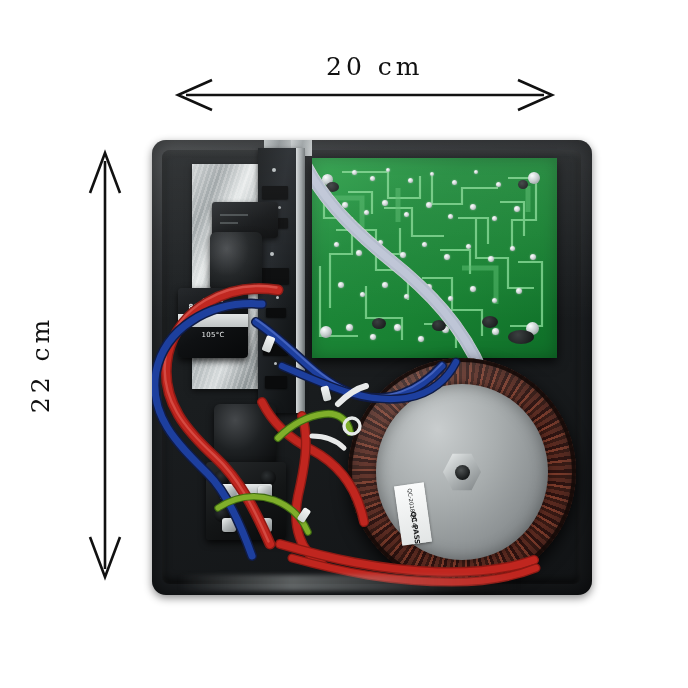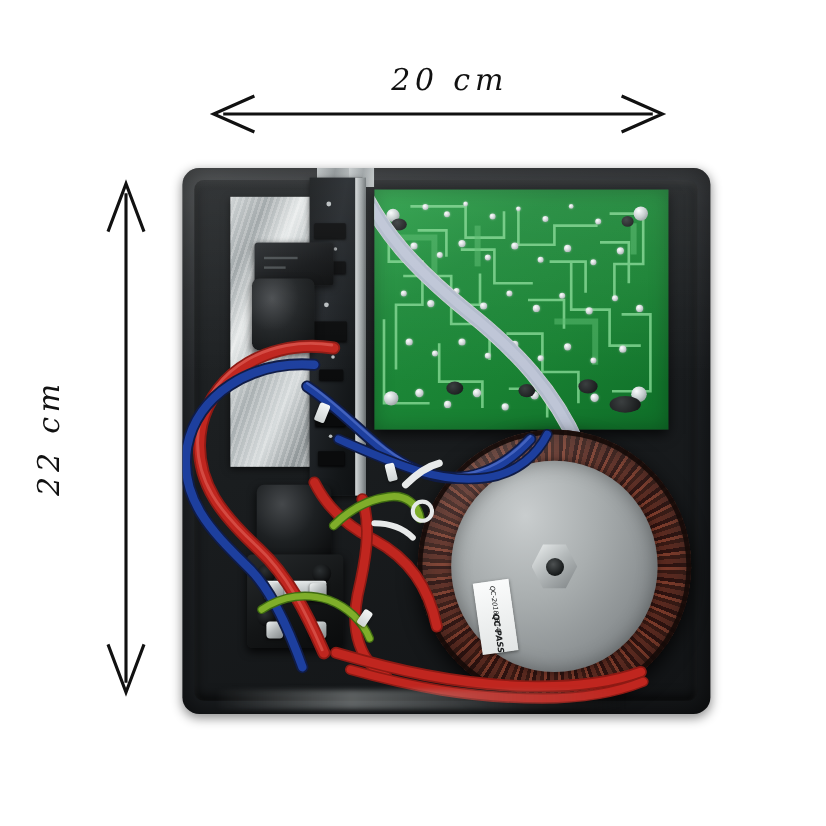--- a/index.html
+++ b/index.html
@@ -2,21 +2,21 @@
 <html><head>
 <meta charset="utf-8">
 <style>
   html,body{margin:0;padding:0;}
   body{
     width:688px;height:688px;
     background:#ffffff;
     font-family:"DejaVu Serif", serif;
     overflow:hidden;
   }
-  #stage{position:relative;width:688px;height:548px;background:#fff;font-style:italic;}
+  #stage{position:relative;width:688px;height:548px;background:#fff;}
 
   
   .dim-label{
     position:absolute;
     color:#111;
     font-family:"DejaVu Serif", serif;
     letter-spacing:4px;
     white-space:nowrap;
   }
   #width-label{left:326px;top:52px;font-size:25px;}
@@ -270,20 +270,26 @@
       <div class="vb-dot" style="left:10px;top:182px;width:4px;height:4px;"></div>
       <div class="vb-dot" style="left:16px;top:214px;width:3px;height:3px;"></div>
     </div>
 
     <div id="blk-box">
       <div class="blk-box-line" style="left:8px;top:12px;width:28px;"></div>
       <div class="blk-box-line" style="left:8px;top:20px;width:18px;"></div>
     </div>
     <div id="blk-cyl"></div>
 
+    <div id="cap">
+      <div id="cap-band"></div>
+      <div class="cap-text" id="cap-t1">CEU200</div>
+      <div class="cap-text" id="cap-t2">80v 3300uF</div>
+      <div class="cap-text" id="cap-t3">105°C</div>
+    </div>
 
     <div id="pcb">
       <svg id="pcb-traces" viewBox="0 0 245 200" preserveAspectRatio="none">
         <g stroke="#7fd48f" stroke-width="2.2" fill="none" opacity="0.85">
           <path d="M12 22 L12 60 L40 60 L40 96 L18 96 L18 150"></path>
           <path d="M30 14 L76 14 L76 40 L108 40 L108 18"></path>
           <path d="M120 16 L120 46 L150 46 L150 30 L186 30"></path>
           <path d="M196 20 L224 20 L224 62 L200 62 L200 92"></path>
           <path d="M24 72 L64 72 L64 112 L96 112 L96 142"></path>
           <path d="M54 128 L54 160 L90 160 L90 182"></path>

